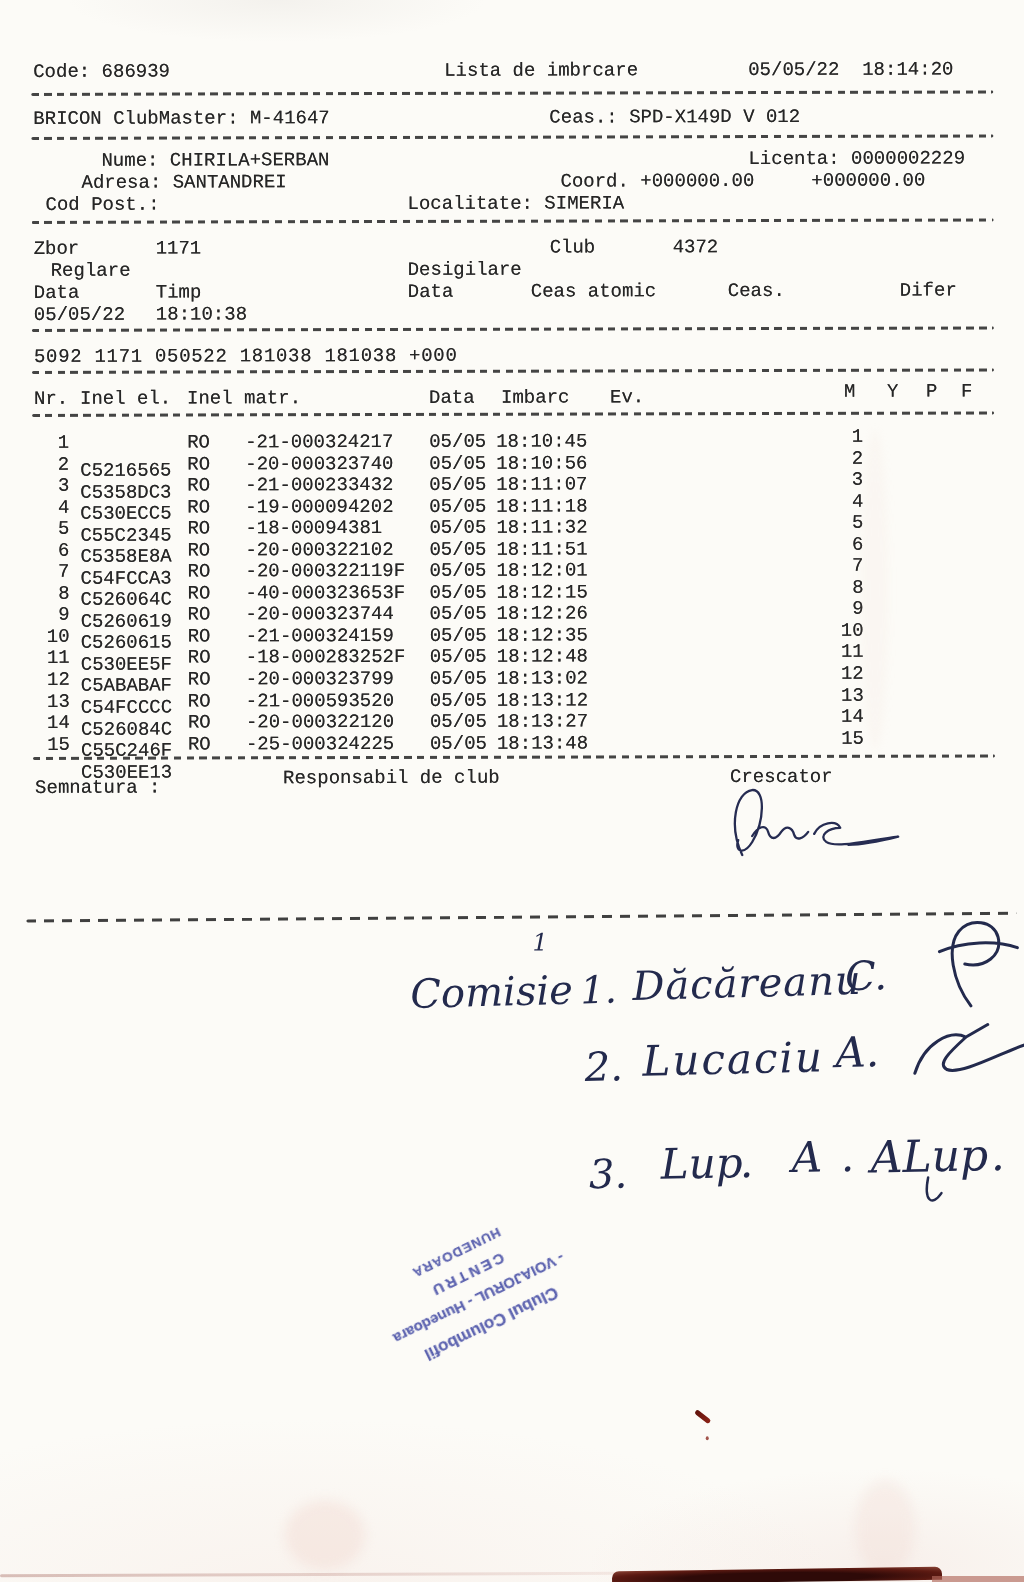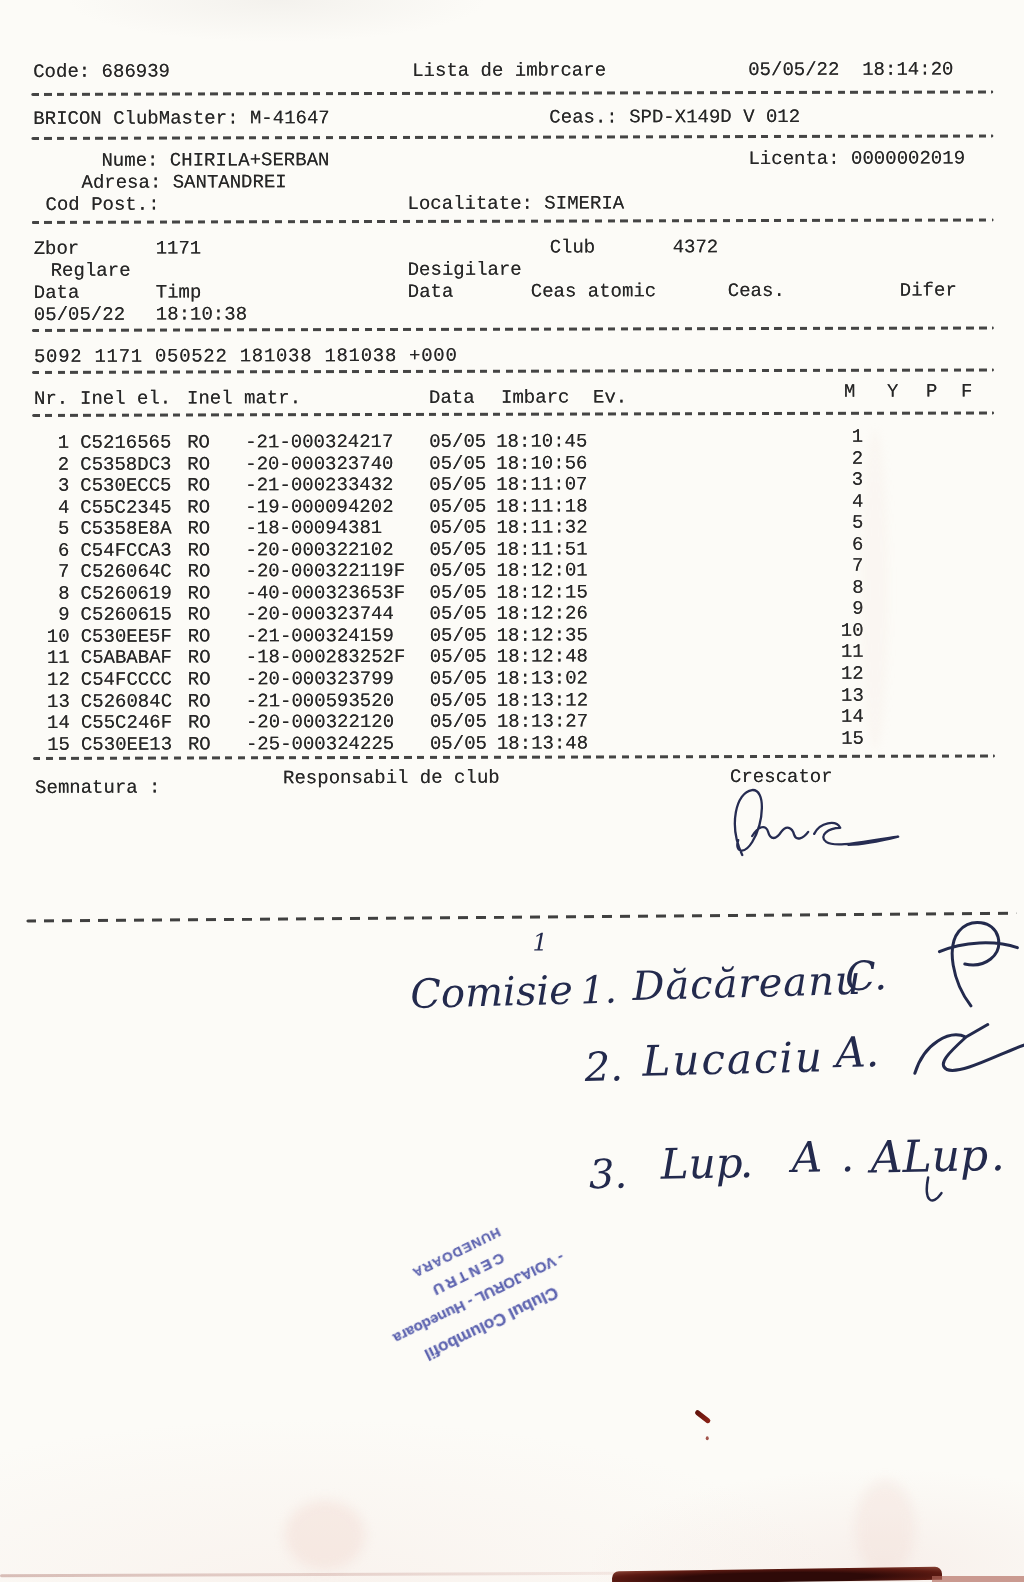--- a/index.html
+++ b/index.html
@@ -24,21 +24,21 @@
     background:repeating-linear-gradient(90deg,#303030 0 7.5px,transparent 7.5px 12.8px);
   }
   .dl-long{
     left:24px;width:990px;transform:rotate(-0.3deg);
     background:repeating-linear-gradient(90deg,#2b2b2b 0 10px,transparent 10px 18px);
   }
   .rows{position:absolute;left:0;top:433px;right:0;}
   .row{position:relative;height:21.55px;}
   .c{position:absolute;top:0;font-size:19px;line-height:20px;white-space:pre;text-shadow:0 0 .5px rgba(45,45,45,.75);}
   .c.nr{left:40px;width:28px;text-align:right;}
-  .c.ring{left:79px;}
+  .c.ring{left:79px;margin-top:28px;}
   .c.cc{left:186px;}
   .c.matr{left:244px;}
   .c.date{left:428px;}
   .c.time{left:495px;}
   .c.seq{left:799px;width:63px;text-align:right;transform:translateY(-4px);}
   .hand{position:absolute;left:0;top:900px;width:1024px;height:340px;}
   .hand text{font-family:"DejaVu Serif",serif;font-style:italic;fill:#232a4d;}
   .hand path{fill:none;stroke:#232a4d;stroke-linecap:round;stroke-linejoin:round;}
   .sig{position:absolute;left:700px;top:782px;width:210px;height:85px;}
   .sig path{fill:none;stroke:#262c52;stroke-width:2.3;stroke-linecap:round;stroke-linejoin:round;}
@@ -66,31 +66,32 @@
   .st2{left:855px;top:1480px;width:60px;height:95px;background:rgba(238,205,196,.22);}
   .st3{left:862px;top:430px;width:26px;height:320px;background:rgba(240,214,208,.13);filter:blur(4px);}
 </style>
 </head>
 <body>
 
 <div class="scan">
   <div class="doc">
 
     <span class="t" style="left:33px;top:62px">Code: 686939</span>
-    <span class="t" style="left:412px;top:62px">Lista de imbrcare</span>
+    <span class="t" style="left:444px;top:62px">Lista de imbrcare</span>
     <span class="t" style="left:748px;top:62px">05/05/22  18:14:20</span>
     <div class="dl" style="top:93px"></div>
 
     <span class="t" style="left:33px;top:109px">BRICON ClubMaster: M-41647</span>
     <span class="t" style="left:549px;top:109px">Ceas.: SPD-X149D V 012</span>
     <div class="dl" style="top:137px"></div>
 
     <span class="t" style="left:101px;top:151px">Nume: CHIRILA+SERBAN</span>
-    <span class="t" style="left:748px;top:151px">Licenta: 0000002019</span>
+    <span class="t" style="left:748px;top:151px">Licenta: 0000002229</span>
     <span class="t" style="left:81px;top:173px">Adresa: SANTANDREI</span>
+    <span class="t" style="left:560px;top:173px">Coord. +000000.00     +000000.00</span>
     <span class="t" style="left:45px;top:195px">Cod Post.:</span>
     <span class="t" style="left:407px;top:195px">Localitate: SIMERIA</span>
     <div class="dl" style="top:221px"></div>
 
     <span class="t" style="left:33px;top:239px">Zbor</span>
     <span class="t" style="left:155px;top:239px">1171</span>
     <span class="t" style="left:549px;top:239px">Club</span>
     <span class="t" style="left:672px;top:239px">4372</span>
     <span class="t" style="left:50px;top:261px">Reglare</span>
     <span class="t" style="left:407px;top:261px">Desigilare</span>
@@ -105,21 +106,21 @@
     <div class="dl" style="top:329px"></div>
 
     <span class="t ls1" style="left:33px;top:347px">5092 1171 050522 181038 181038 +000</span>
     <div class="dl" style="top:371px"></div>
 
     <span class="t" style="left:33px;top:389px">Nr.</span>
     <span class="t" style="left:79px;top:389px">Inel el.</span>
     <span class="t" style="left:186px;top:389px">Inel matr.</span>
     <span class="t" style="left:428px;top:389px">Data</span>
     <span class="t" style="left:500px;top:389px">Imbarc</span>
-    <span class="t" style="left:592px;top:389px">Ev.</span>
+    <span class="t" style="left:609px;top:389px">Ev.</span>
     <span class="t" style="left:843px;top:384px">M</span>
     <span class="t" style="left:886px;top:384px">Y</span>
     <span class="t" style="left:925px;top:384px">P</span>
     <span class="t" style="left:960px;top:384px">F</span>
     <div class="dl" style="top:414px"></div>
 
     <div class="rows">
       <div class="row">
           <span class="c nr">1</span>
           <span class="c ring">C5216565</span>

